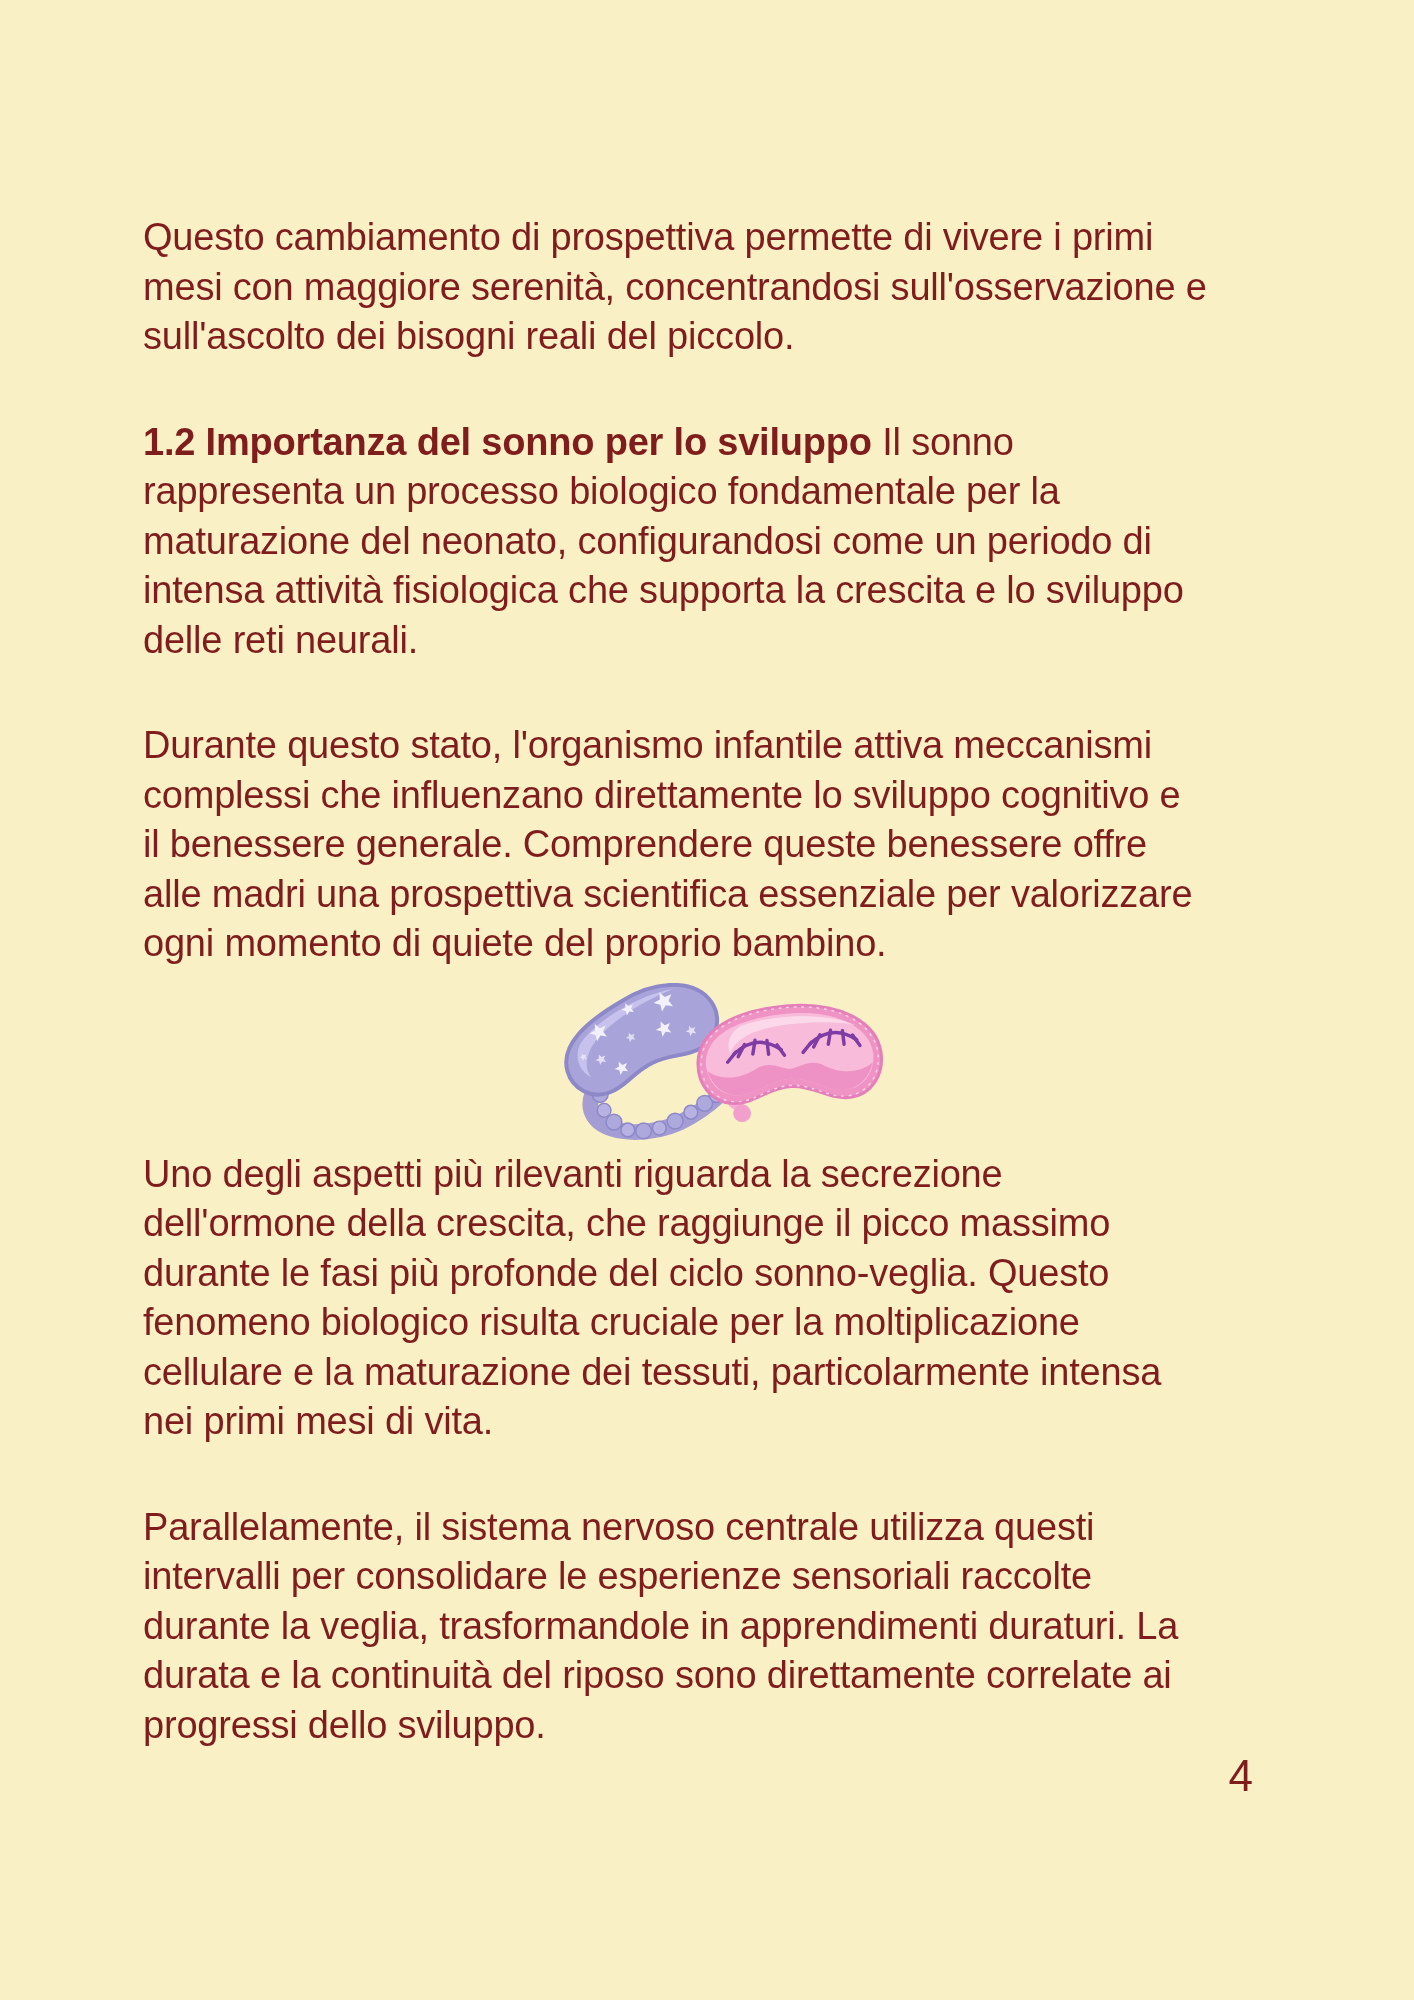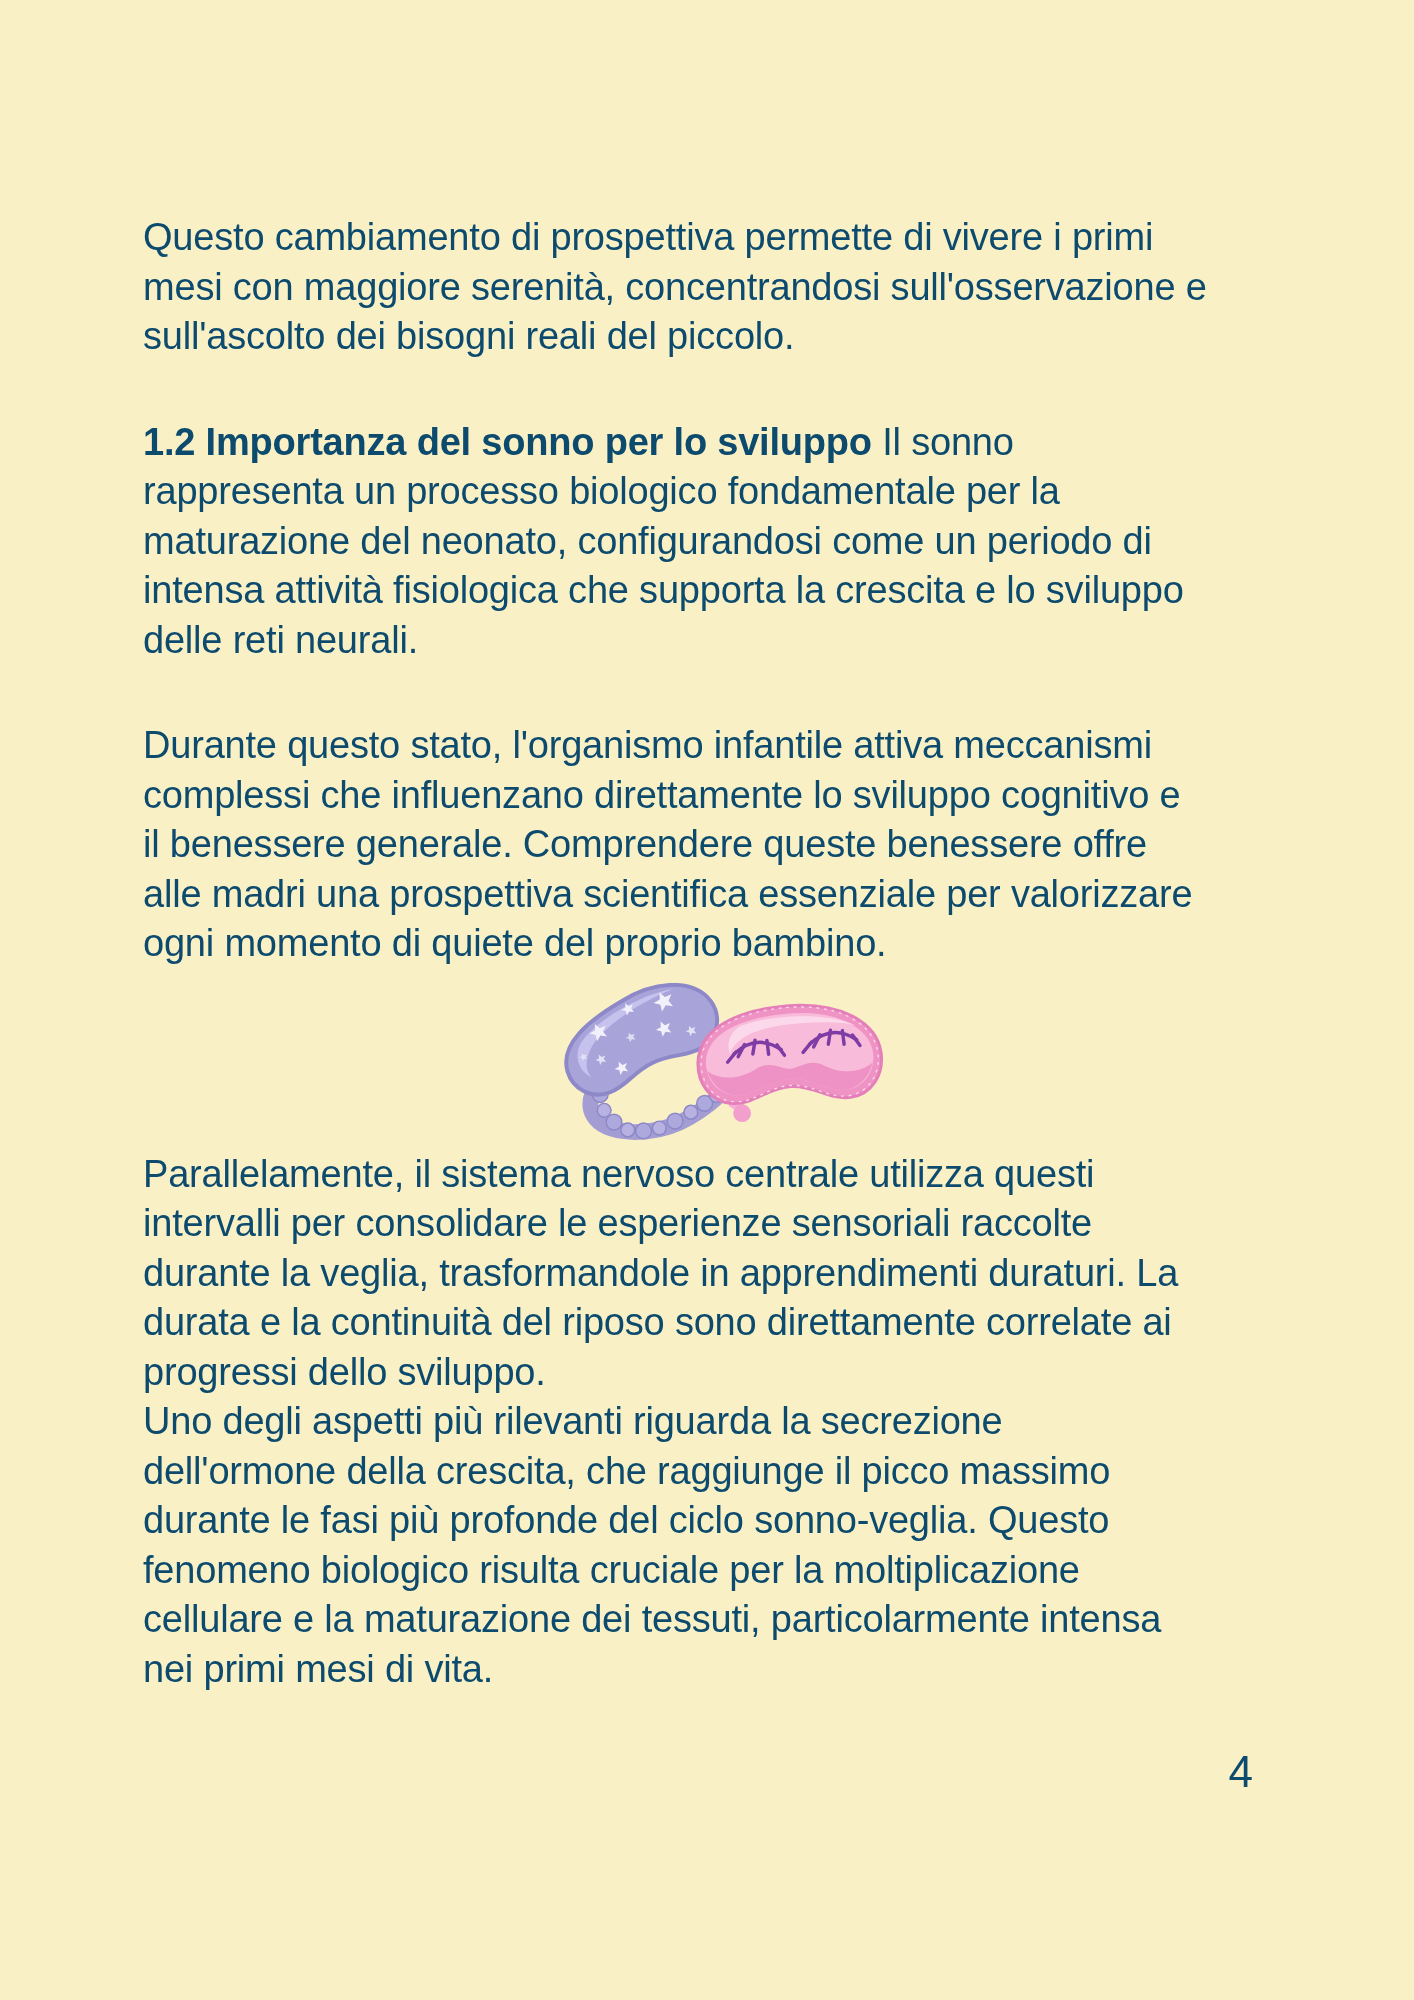--- a/index.html
+++ b/index.html
@@ -1,21 +1,21 @@
 <!DOCTYPE html>
 <html lang="it"><head>
 <meta charset="utf-8">
 <style>
   html, body { margin: 0; padding: 0; }
   .page {
     position: relative;
     width: 1414px;
     height: 2000px;
     background: #FAF0C6;
-    color: #0c4a6e;
+    color: #7f1d1d;
     font-family: "Liberation Sans", "DejaVu Sans", sans-serif;
     box-sizing: border-box;
     padding: 213px 143px 0 143px;
     overflow: hidden;
   }
   .para {
     margin: 0 0 56px 0;
     font-size: 38px;
     line-height: 49.5px;
     white-space: pre;           
@@ -114,28 +114,28 @@
           <path d="M271,60 L262,70"></path>
           <path d="M280,53 L273,65"></path>
           <path d="M291,49 L288,63"></path>
           <path d="M303,50 L304,64"></path>
           <path d="M313,55 L320,66"></path>
         </g>
       </g>
     </svg>
   </div>
 
-  <p class="para tight">Parallelamente, il sistema nervoso centrale utilizza questi
-intervalli per consolidare le esperienze sensoriali raccolte
-durante la veglia, trasformandole in apprendimenti duraturi. La
-durata e la continuità del riposo sono direttamente correlate ai
-progressi dello sviluppo.</p>
-
   <p class="para">Uno degli aspetti più rilevanti riguarda la secrezione
 dell'ormone della crescita, che raggiunge il picco massimo
 durante le fasi più profonde del ciclo sonno-veglia. Questo
 fenomeno biologico risulta cruciale per la moltiplicazione
 cellulare e la maturazione dei tessuti, particolarmente intensa
 nei primi mesi di vita.</p>
 
+  <p class="para tight">Parallelamente, il sistema nervoso centrale utilizza questi
+intervalli per consolidare le esperienze sensoriali raccolte
+durante la veglia, trasformandole in apprendimenti duraturi. La
+durata e la continuità del riposo sono direttamente correlate ai
+progressi dello sviluppo.</p>
+
   <div class="page-number">4</div>
 
 </div>
 
 </body></html>

